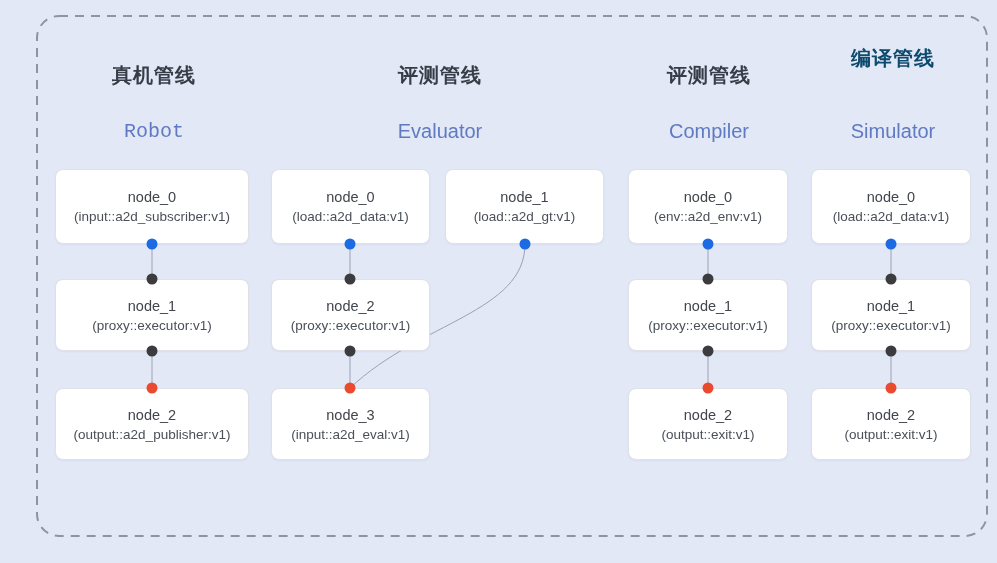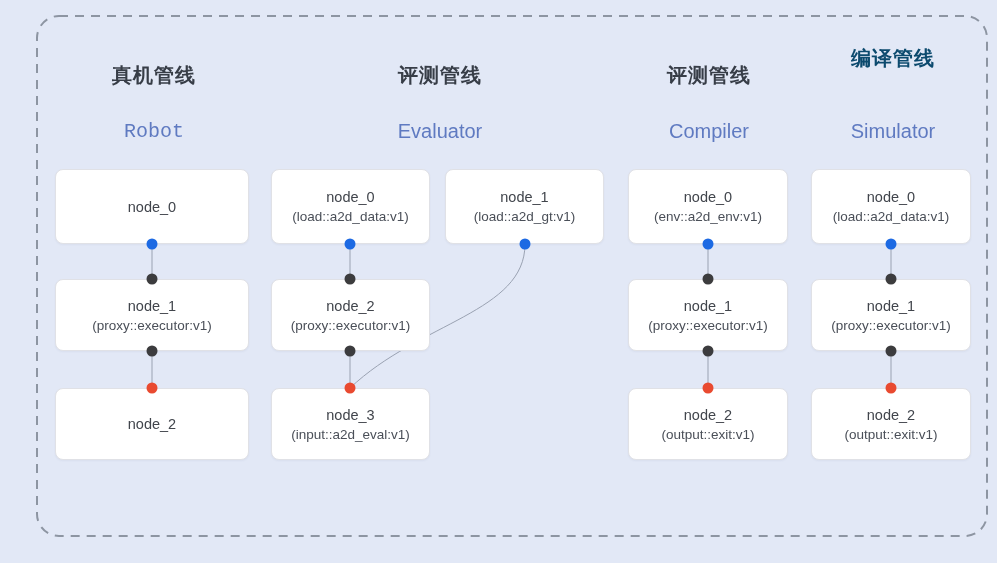--- a/index.html
+++ b/index.html
@@ -88,27 +88,29 @@
       <div class="pipeline-header title-cn" style="left: 424px; top: 62px; color: rgb(55, 61, 71);">评测管线</div>
       <div class="pipeline-header title-en" style="left: 424px; top: 120px; color: rgb(95, 122, 193);">Evaluator</div>
       <div class="pipeline-header title-cn" style="left: 693px; top: 62px; color: rgb(55, 61, 71);">评测管线</div>
       <div class="pipeline-header title-en" style="left: 693px; top: 120px; color: rgb(95, 122, 193);">Compiler</div>
       <div class="pipeline-header title-cn" style="left: 877px; top: 45px; color: #0c4a6e;">编译管线</div>
       <div class="pipeline-header title-en" style="left: 877px; top: 120px; color: rgb(95, 122, 193);">Simulator</div>
     </div>
   <div id="nodes">
       <div class="node-card" style="left: 39px; top: 169px; width: 194px; height: 75px;">
         <div class="node-name">node_0</div>
+        <div class="node-type">(input::a2d_subscriber:v1)</div>
       </div>
       <div class="node-card" style="left: 39px; top: 279px; width: 194px; height: 72px;">
         <div class="node-name">node_1</div>
         <div class="node-type">(proxy::executor:v1)</div>
       </div>
       <div class="node-card" style="left: 39px; top: 388px; width: 194px; height: 72px;">
         <div class="node-name">node_2</div>
+        <div class="node-type">(output::a2d_publisher:v1)</div>
       </div>
       <div class="node-card" style="left: 255px; top: 169px; width: 159px; height: 75px;">
         <div class="node-name">node_0</div>
         <div class="node-type">(load::a2d_data:v1)</div>
       </div>
       <div class="node-card" style="left: 429px; top: 169px; width: 159px; height: 75px;">
         <div class="node-name">node_1</div>
         <div class="node-type">(load::a2d_gt:v1)</div>
       </div>
       <div class="node-card" style="left: 255px; top: 279px; width: 159px; height: 72px;">

